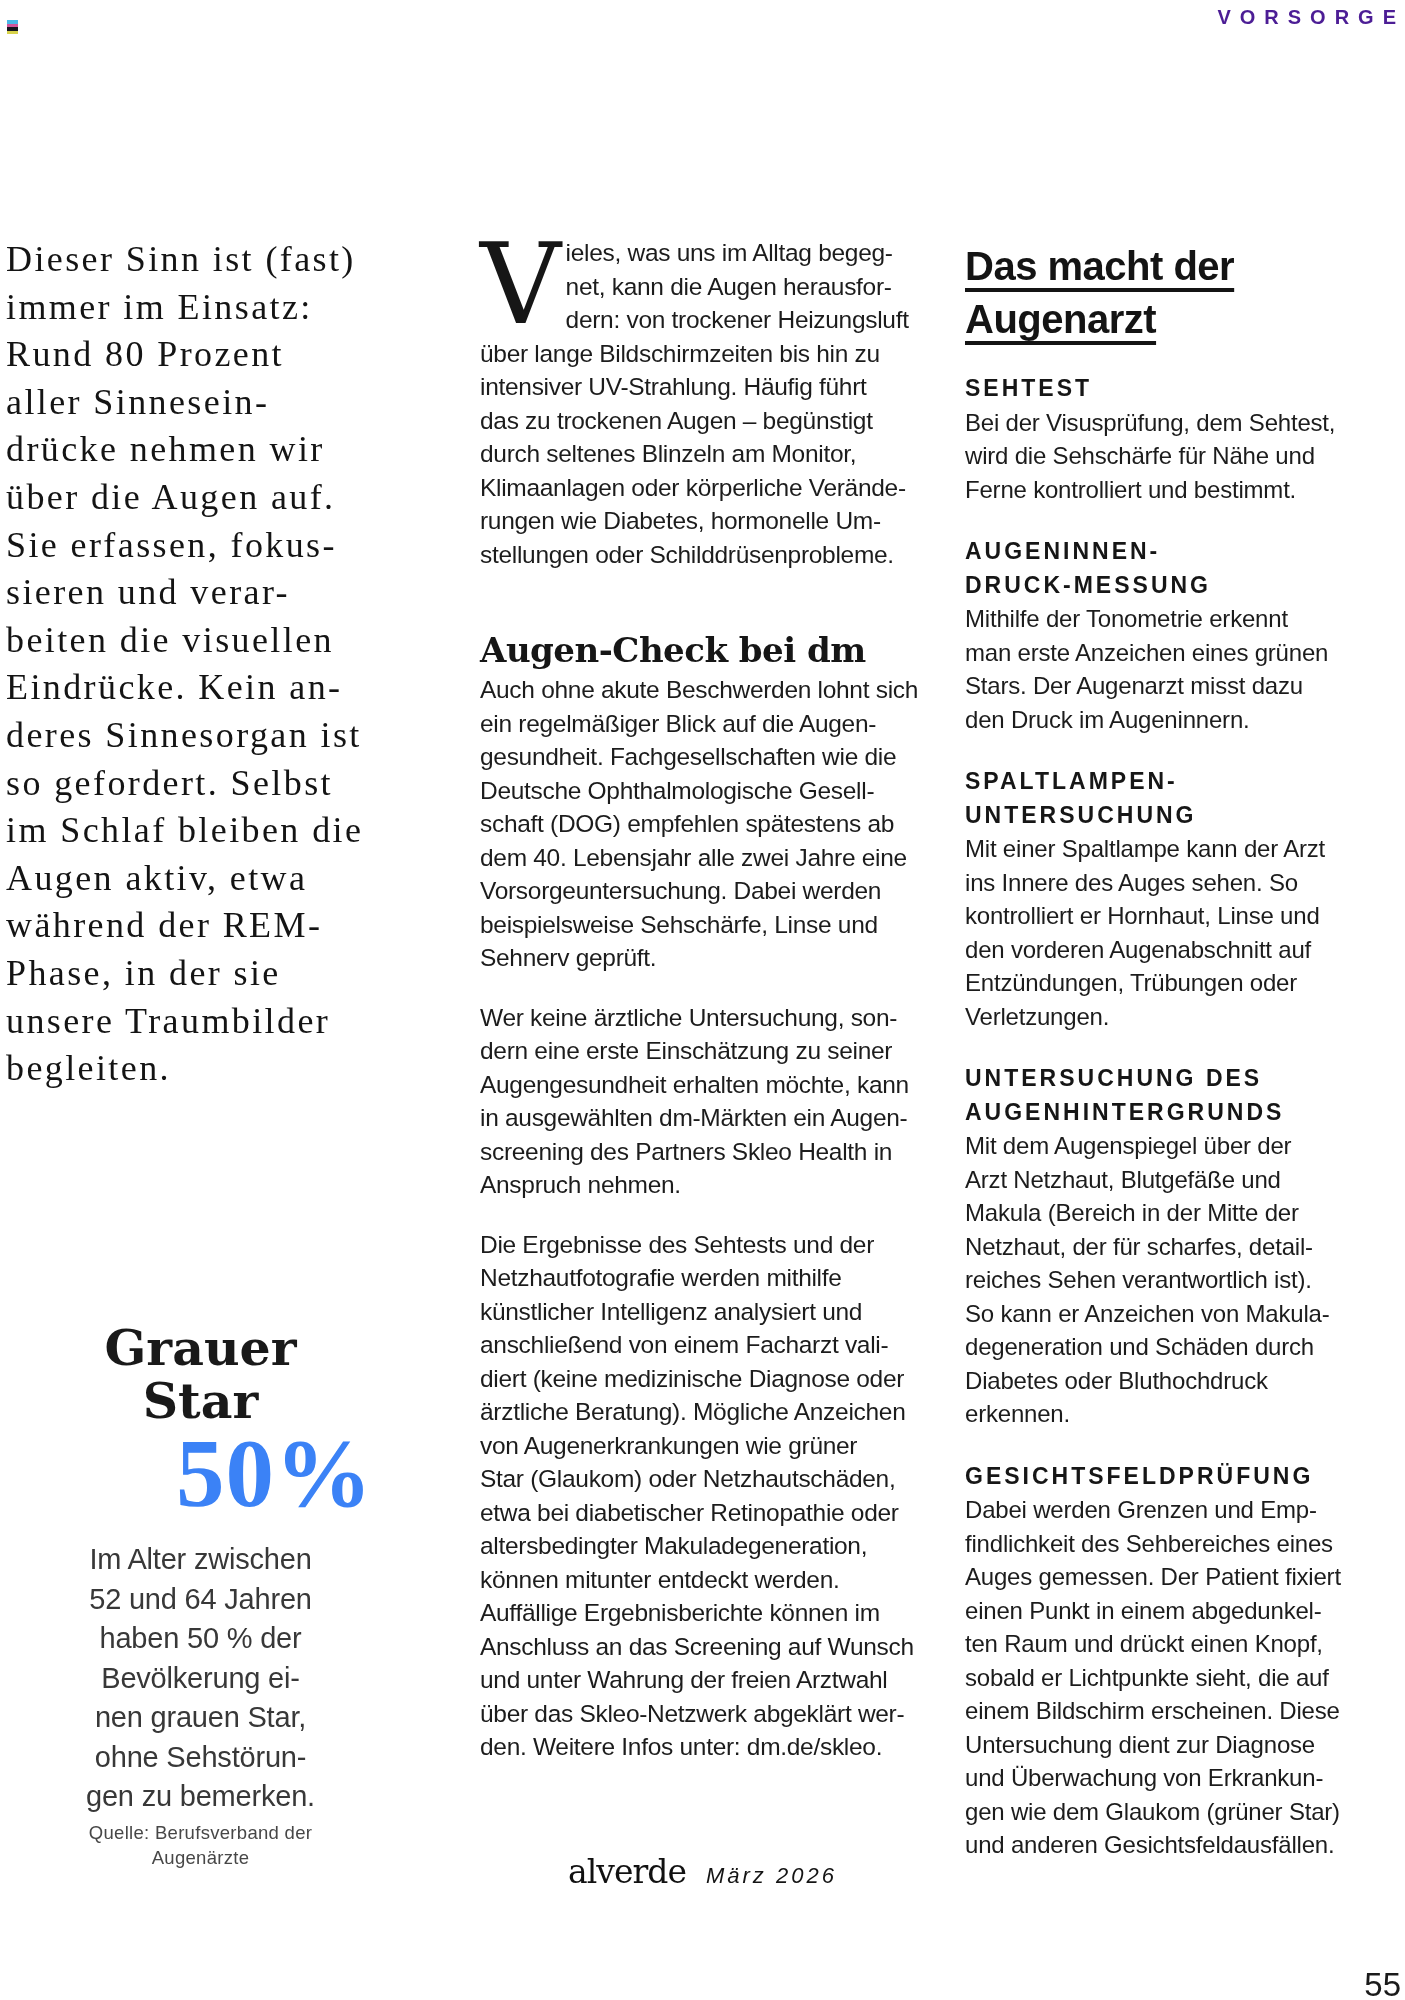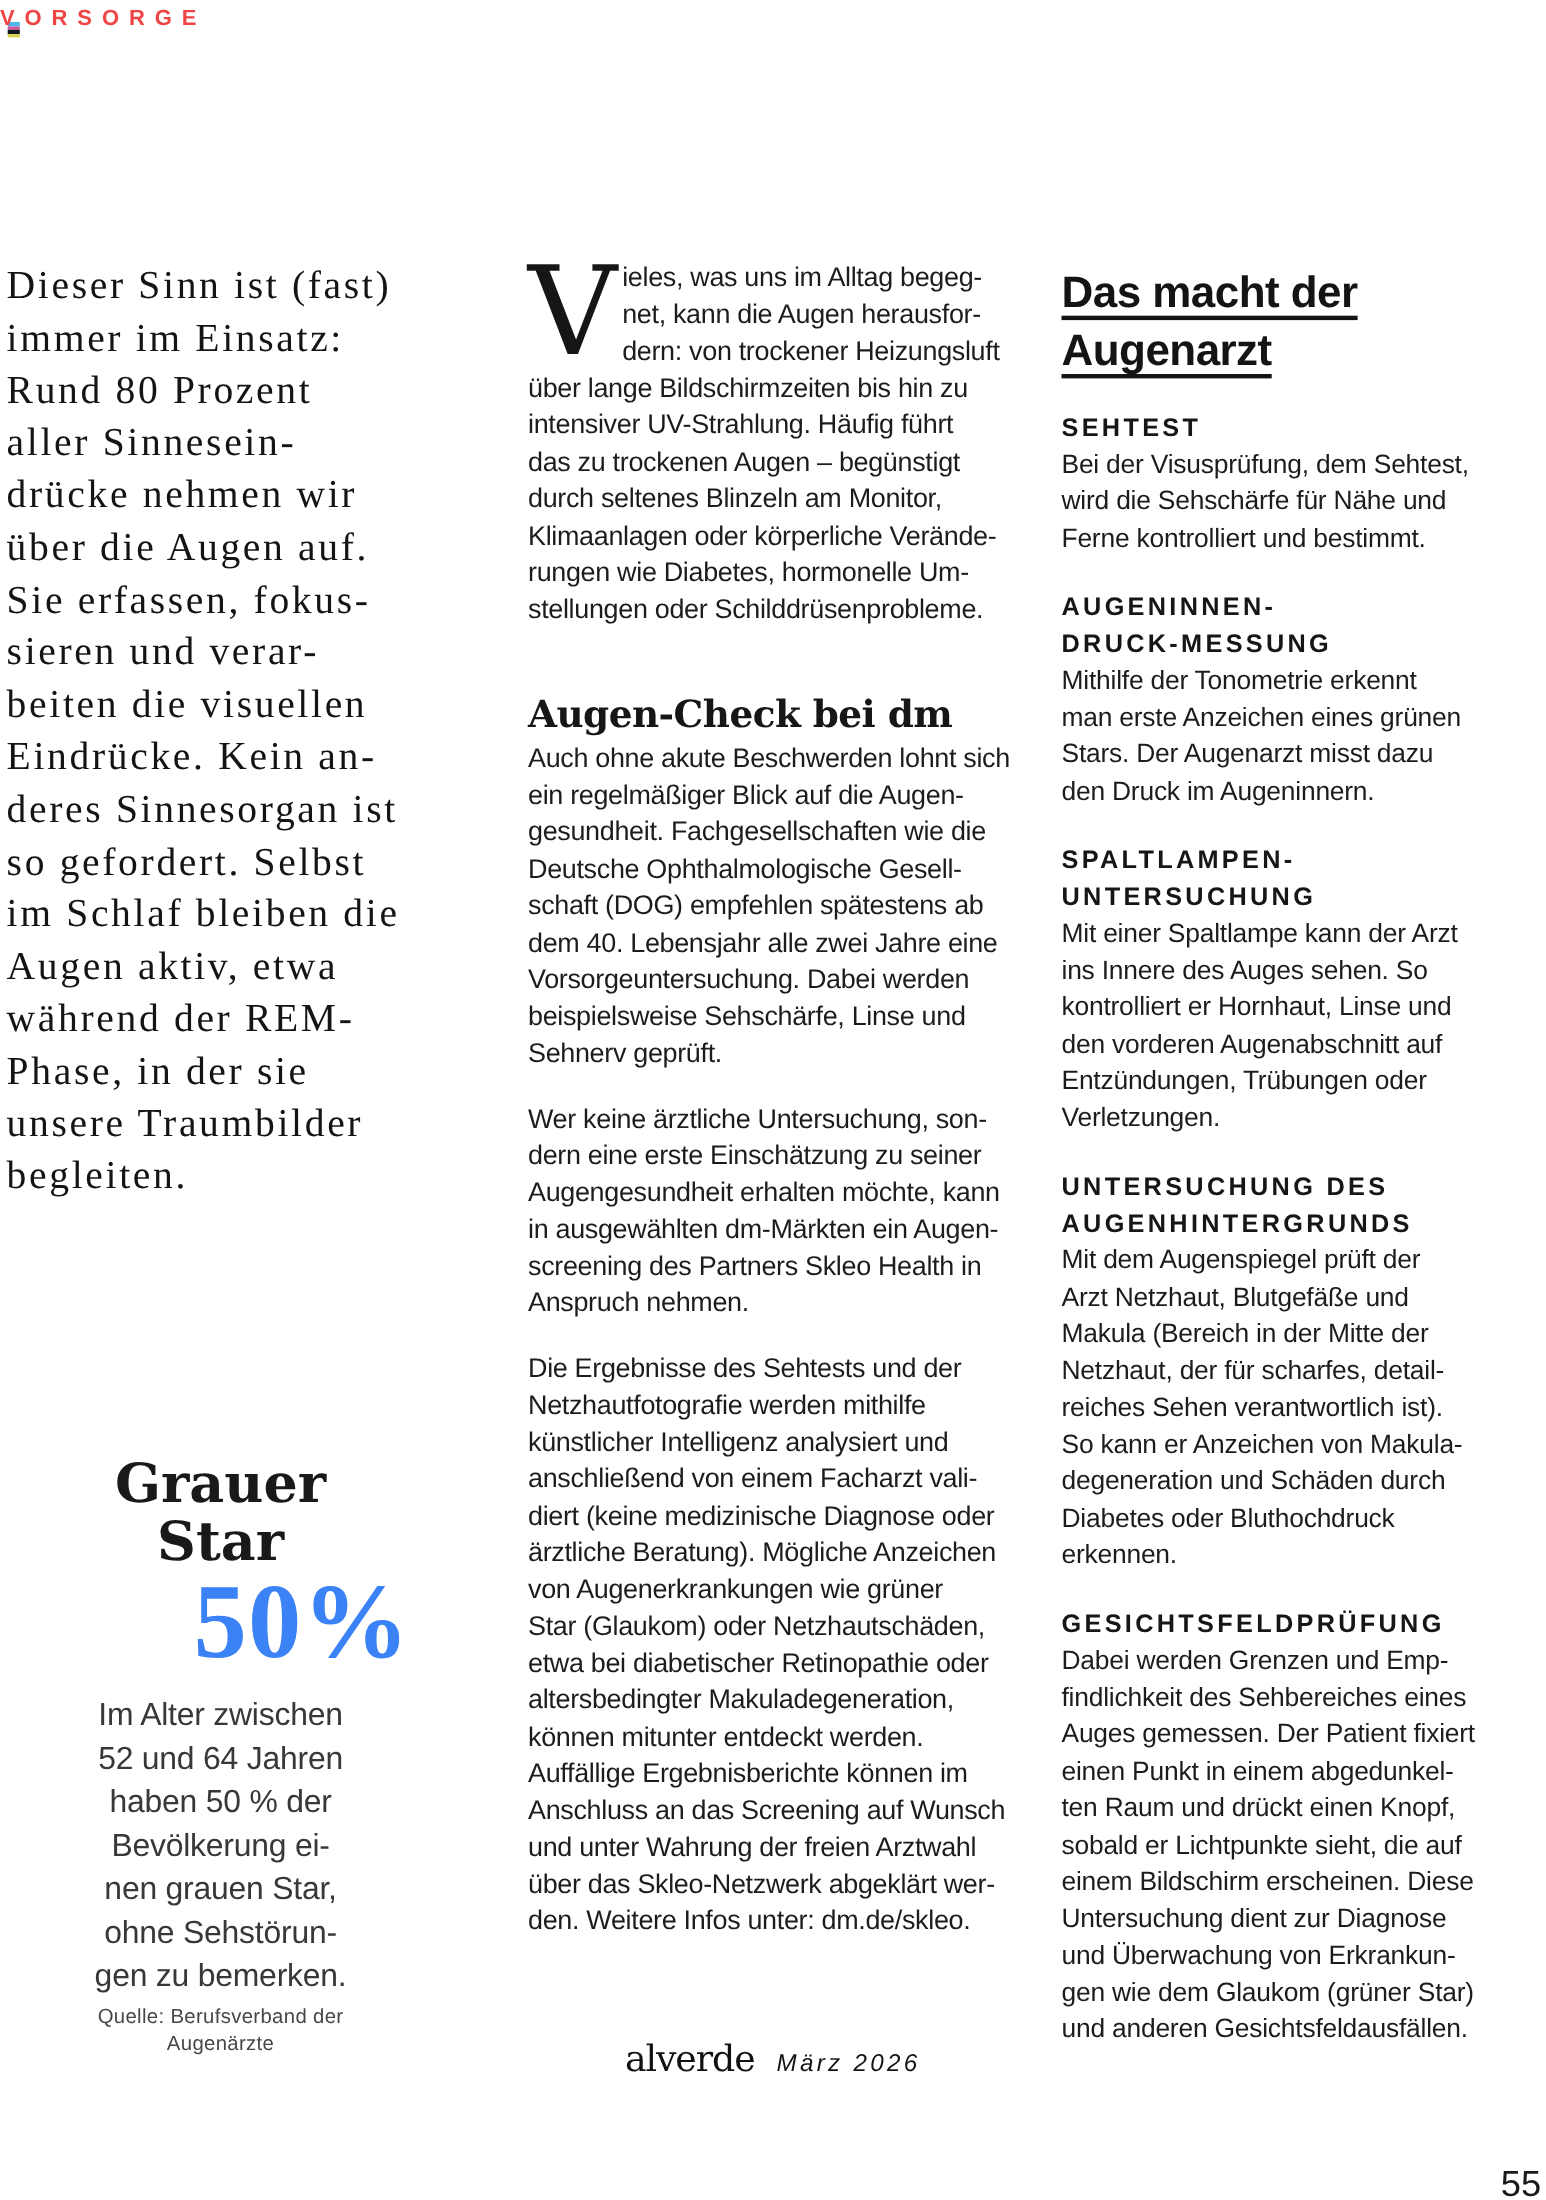--- a/index.html
+++ b/index.html
@@ -9,22 +9,22 @@
     font-family:"Liberation Sans",sans-serif;
   }
   .pre{white-space:pre;}
 
   
   .color-strip{position:absolute;left:7px;top:20px;width:11px;}
   .color-strip .bar{width:11px;height:3.5px;}
 
   
   .kicker{
-    position:absolute;top:6px;left:0;right:0;text-align:left;
-    font-size:20px;font-weight:600;letter-spacing:9px;color:#ef4444;
+    position:absolute;top:6px;left:0;right:0;text-align:right;
+    font-size:20px;font-weight:600;letter-spacing:9px;color:#4c1d95;
   }
 
   
   .intro{
     position:absolute;left:6px;top:236px;width:400px;
     font-family:"Liberation Serif",serif;font-size:36px;line-height:47.6px;
     letter-spacing:2.4px;color:#141414;
   }
 
   
@@ -197,21 +197,21 @@
 UNTERSUCHUNG</div>
   <p class="sec-body pre">Mit einer Spaltlampe kann der Arzt
 ins Innere des Auges sehen. So
 kontrolliert er Hornhaut, Linse und
 den vorderen Augenabschnitt auf
 Entzündungen, Trübungen oder
 Verletzungen.</p>
 
   <div class="sec-label pre">UNTERSUCHUNG DES
 AUGENHINTERGRUNDS</div>
-  <p class="sec-body pre">Mit dem Augenspiegel prüft der
+  <p class="sec-body pre">Mit dem Augenspiegel über der
 Arzt Netzhaut, Blutgefäße und
 Makula (Bereich in der Mitte der
 Netzhaut, der für scharfes, detail-
 reiches Sehen verantwortlich ist).
 So kann er Anzeichen von Makula-
 degeneration und Schäden durch
 Diabetes oder Bluthochdruck
 erkennen.</p>
 
   <div class="sec-label pre">GESICHTSFELDPRÜFUNG</div>

